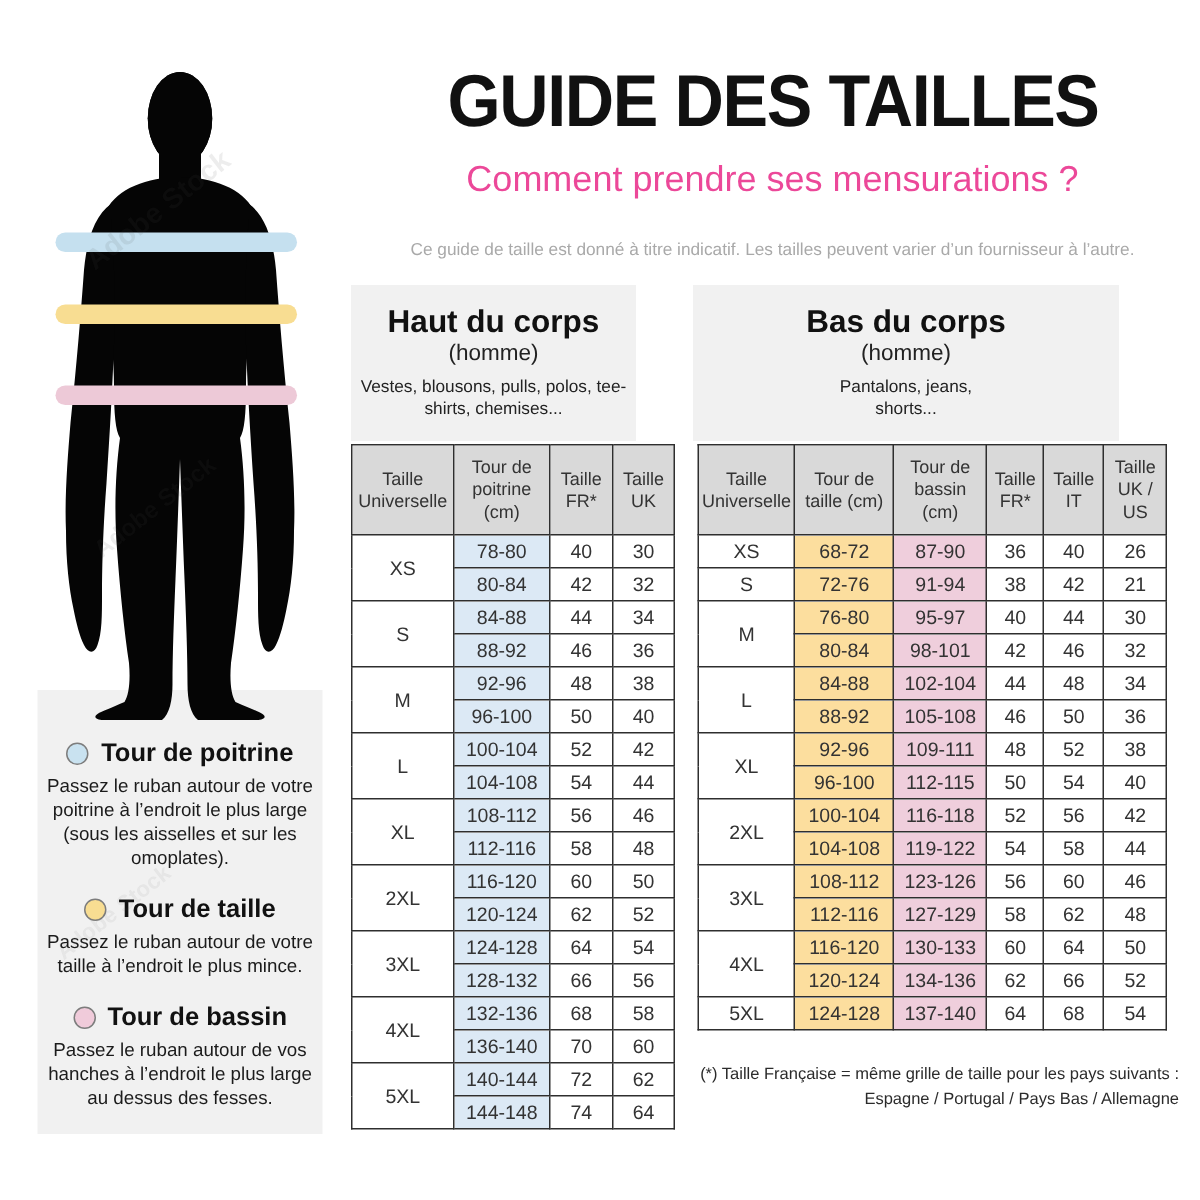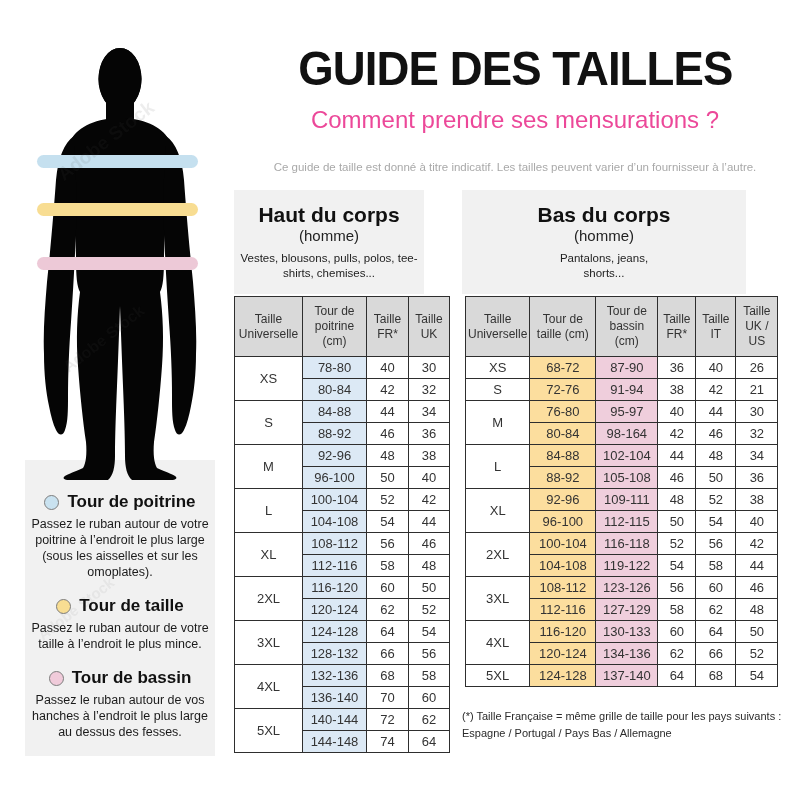--- a/index.html
+++ b/index.html
@@ -32,21 +32,21 @@
   table { border-collapse:collapse; table-layout:fixed; }
   th, td { border:1px solid #2e2e2e; text-align:center; vertical-align:middle;
            font-family:"Liberation Sans", sans-serif; color:#333; overflow:hidden; }
   th { height:60px; background:var(--header-gray,#d9d9d9); font-weight:400; font-size:12px;
        line-height:1.25; padding:0 2px; }
   td { height:22px; font-size:13px; line-height:1; padding:0 1px; }
   td.c-blue { background:var(--cell-blue,#dce9f5); }
   td.c-yellow { background:var(--cell-yellow,#fcde9e); }
   td.c-pink { background:var(--cell-pink,#efcedc); }
 
-  .footnote { position:absolute; left:462px; top:708px; width:324px; text-align:left;
+  .footnote { position:absolute; left:462px; top:708px; width:324px; text-align:right;
               font-size:11px; color:#2b2b2b; line-height:1.55; }
 
   
   .legend-box { position:absolute; left:25px; top:460px; width:190px; height:296px; background:#f1f1f1; }
   .figure-svg { position:absolute; left:18px; top:44px; width:204px; height:438px; z-index:2; }
   .band { position:absolute; left:37px; width:161px; height:13px; border-radius:7px; z-index:3; }
   .band-chest { top:155px; }
   .band-waist { top:203px; }
   .band-hips  { top:257px; }
 
@@ -291,21 +291,21 @@
           <tr>
             <td rowspan="2">M</td>
             <td class="c-yellow">76-80</td>
             <td class="c-pink">95-97</td>
             <td>40</td>
             <td>44</td>
             <td>30</td>
           </tr>
           <tr>
             <td class="c-yellow">80-84</td>
-            <td class="c-pink">98-164</td>
+            <td class="c-pink">98-101</td>
             <td>42</td>
             <td>46</td>
             <td>32</td>
           </tr>
           <tr>
             <td rowspan="2">L</td>
             <td class="c-yellow">84-88</td>
             <td class="c-pink">102-104</td>
             <td>44</td>
             <td>48</td>

